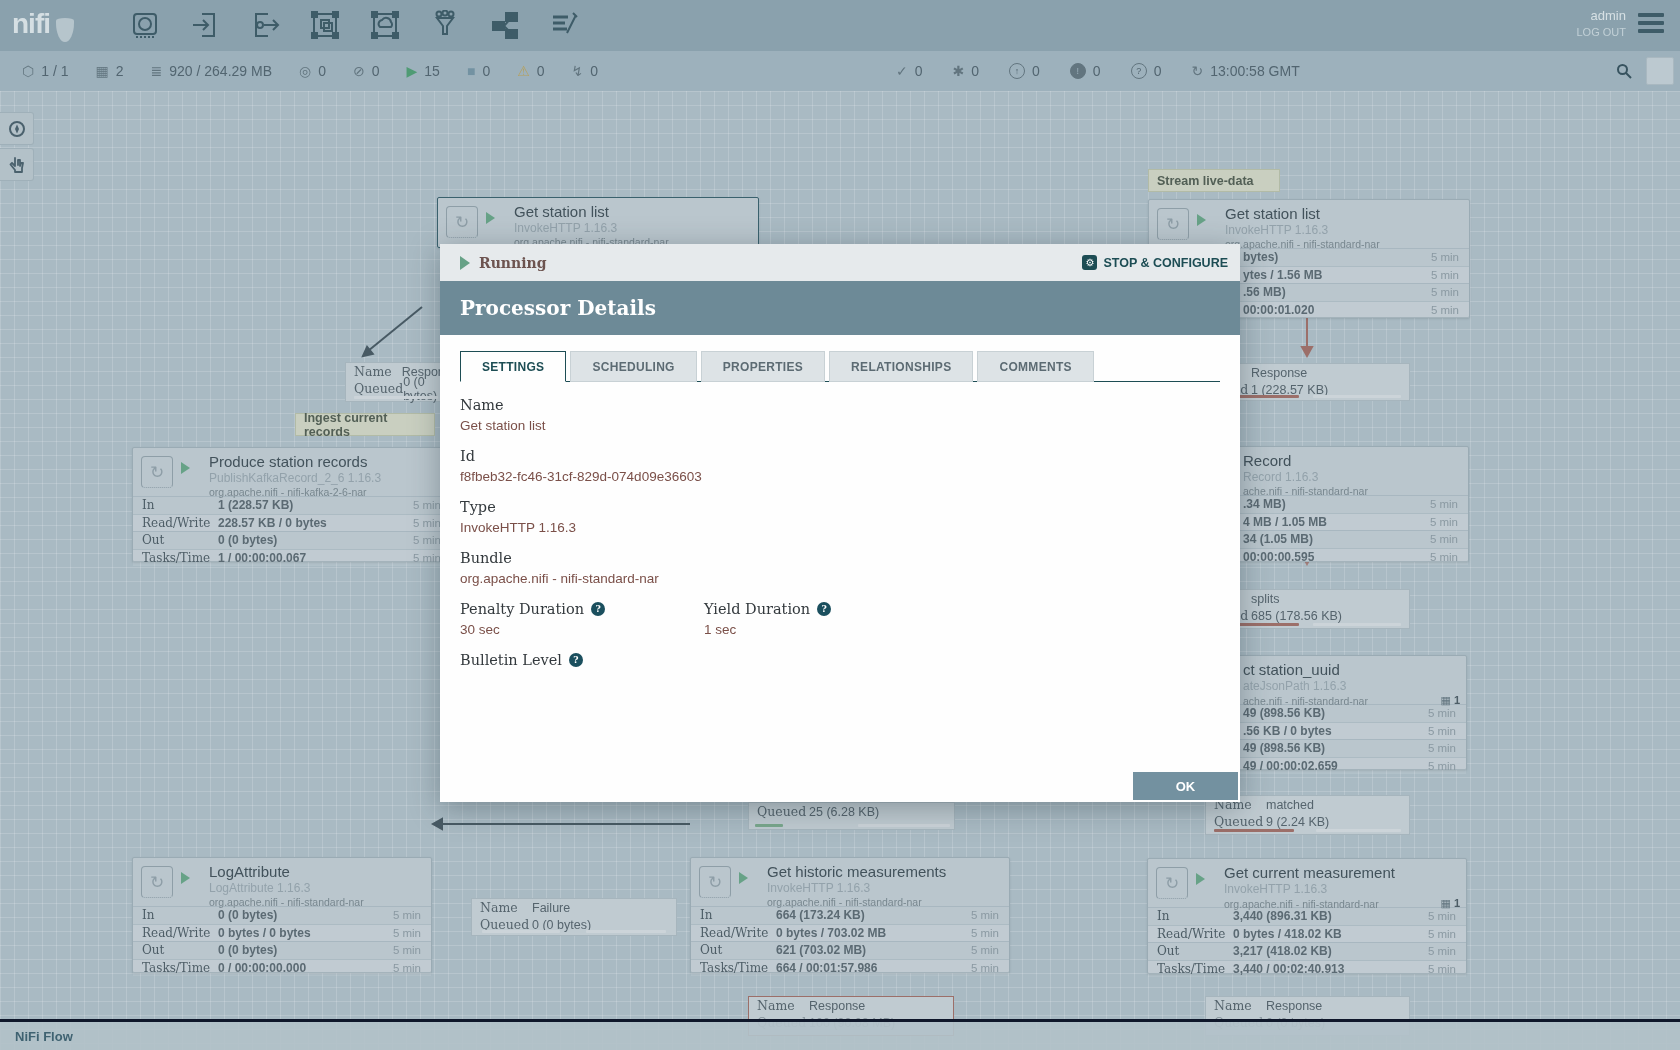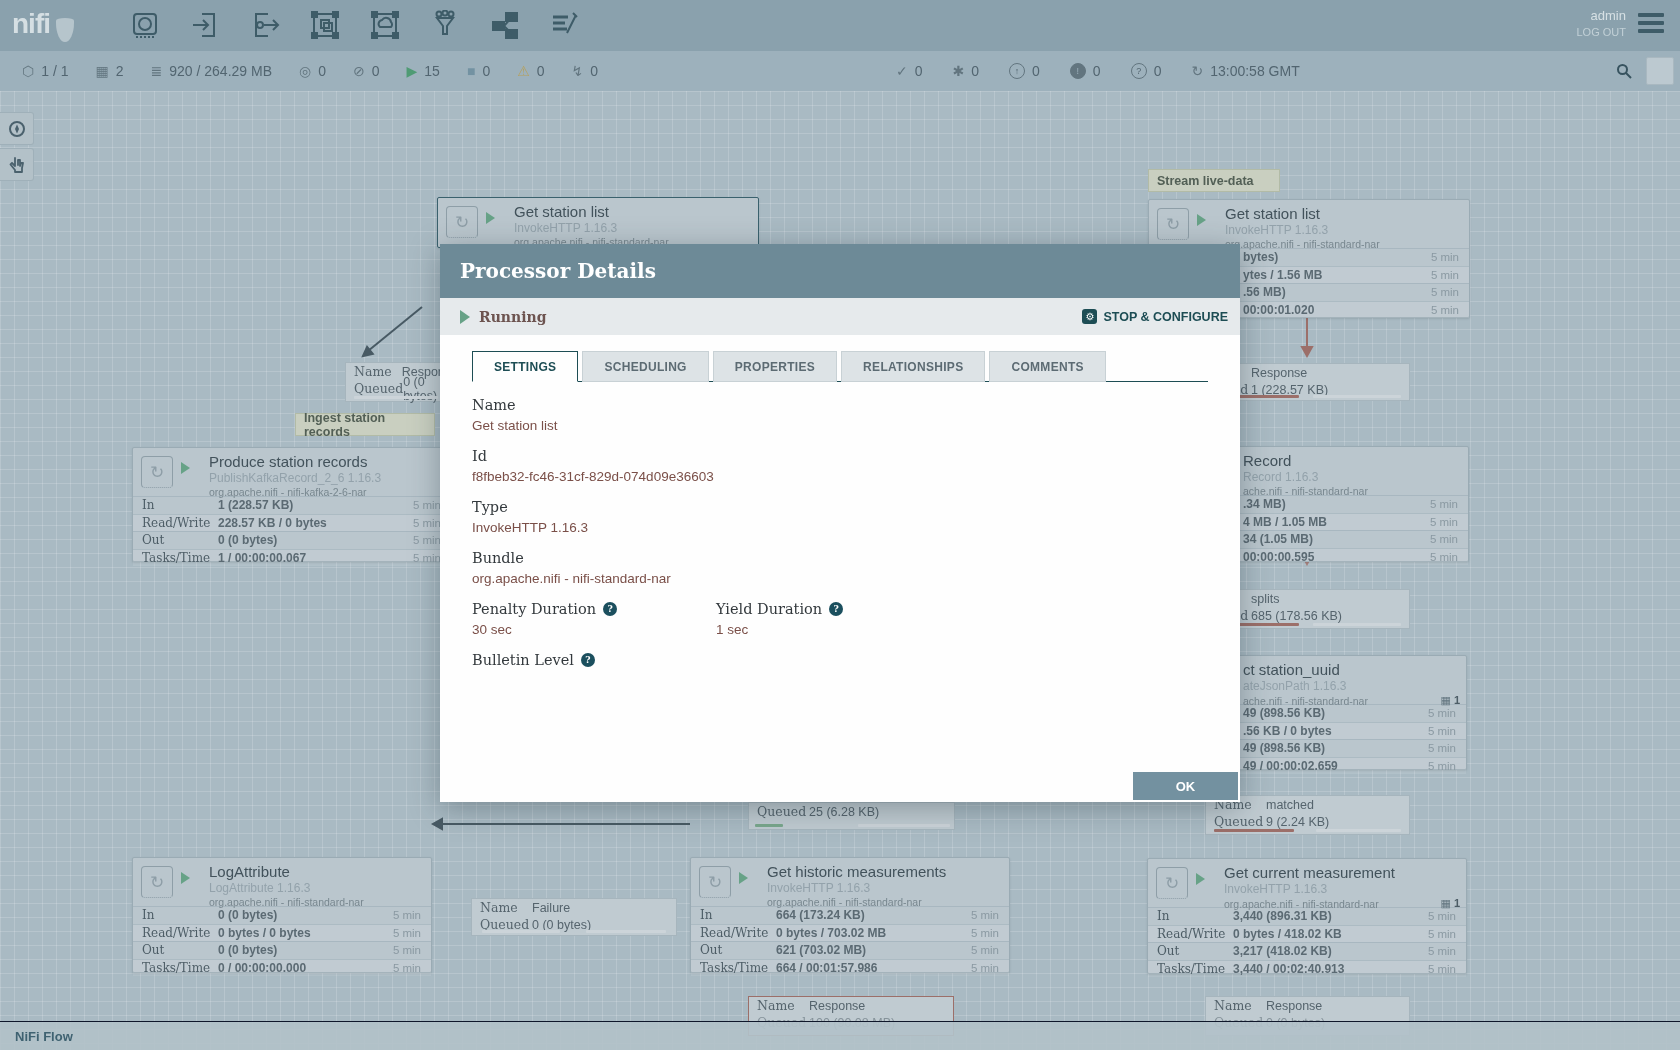--- a/index.html
+++ b/index.html
@@ -80,39 +80,39 @@
   .crow .ck{font-family:"DejaVu Serif",serif;width:52px;}
   .crow .cv{font-weight:500;}
   .cbar{position:absolute;bottom:2px;height:3px;border-radius:1px;}
 
   
   .sticky{position:absolute;background:#c9cfc0;border:1px solid #b2bba6;height:21px;display:flex;
      align-items:center;padding-left:8px;font-size:12.5px;font-weight:bold;color:#525f55;cursor:pointer;}
 
   
   #breadcrumb-bar{position:absolute;left:0;bottom:0;width:1680px;height:28px;
-     background:rgba(178,193,201,.92);border-top:1px solid #0f172a;z-index:4;display:flex;align-items:center;}
+     background:rgba(178,193,201,.92);border-top:3px solid #0f172a;z-index:4;display:flex;align-items:center;}
   #breadcrumb{margin-left:15px;font-size:13px;font-weight:bold;color:#3f6271;cursor:pointer;}
 
   
   #dialog{position:absolute;left:440px;top:244px;width:800px;height:558px;z-index:10;
           box-shadow:0 6px 28px rgba(30,45,55,.35);}
   #dialog-header{height:54px;background:#6d8a97;display:flex;align-items:center;}
   #dialog-title{color:#ffffff;font-size:20px;font-weight:bold;margin-left:20px;
                 font-family:"DejaVu Serif",serif;}
   #dialog-status{height:37px;background:#e6eaec;display:flex;align-items:center;position:relative;}
   .play-tri{width:0;height:0;border-left:10px solid #67a287;border-top:7px solid transparent;
             border-bottom:7px solid transparent;margin-left:20px;}
   #status-text{margin-left:9px;font-size:14px;font-weight:bold;color:#6d5450;
                font-family:"DejaVu Serif",serif;}
   #stop-configure{position:absolute;right:12px;display:flex;align-items:center;gap:6px;cursor:pointer;}
   .gear-chip{width:15px;height:15px;background:#1d4d54;border-radius:3px;color:#fff;font-size:10px;
              display:flex;align-items:center;justify-content:center;}
   #stop-configure span.act{color:#1d4d54;font-size:12.5px;font-weight:bold;}
-  #dialog-body{position:relative;background:#fefefe;height:467px;padding:0 32px;}
+  #dialog-body{position:relative;background:#fefefe;height:467px;padding:0 20px;}
   #tabs{display:flex;padding-top:16px;position:relative;}
   #tabs:after{content:"";position:absolute;left:0;right:0;bottom:0;height:1px;background:#1d4d54;}
   .tab{height:29px;display:flex;align-items:center;padding:0 21px;font-size:12px;letter-spacing:.3px;
        background:#dde3e6;border:1px solid #c8d1d5;margin-right:4px;color:#5c6b73;cursor:pointer;
        font-weight:bold;position:relative;z-index:2;}
   .tab.active{background:#fefefe;border:1px solid #1d4d54;border-bottom:1px solid #fefefe;color:#1d4d54;}
   .flabel{font-family:"DejaVu Serif",serif;font-size:14.5px;color:#33393d;margin:15px 0 5px 0;
           display:flex;align-items:center;gap:7px;}
   .fvalue{font-size:13.5px;color:#7a4f48;}
   .help{display:inline-flex;width:14px;height:14px;background:#1b4f5e;border-radius:50%;color:#fff;
@@ -318,21 +318,21 @@
   <div class="palette-btn" style="left:0;top:57px">
     <svg width="16" height="18" viewBox="0 0 16 18">
         <path d="M6 2 v8 M6 10 l-3-3 -1.5 1.5 L6 14 v2 h7 v-4 l1-5 h-2 l-1 3 v-6 h-2 v5 M9 4 v5" fill="none" stroke="#4a616d" stroke-width="1.8" stroke-linecap="round" stroke-linejoin="round"></path>
       </svg>
   </div>
 
   <div class="sticky" style="left:1148px;top:78px;width:122px">
       <span>Stream live-data</span>
     </div>
   <div class="sticky" style="left:295px;top:322px;width:130px">
-      <span>Ingest station records</span>
+      <span>Ingest current records</span>
     </div>
 
   <div class="proc selected" style="left:437px;top:106px;width:320px;height:49px;overflow:hidden">
     <div class="proc-head">
       <span class="proc-icon">↻</span>
       <span class="run-icon"></span>
       <div class="proc-titles">
         <div class="proc-name">Get station list</div>
         <div class="proc-type">InvokeHTTP 1.16.3</div>
         <div class="proc-bundle-row">
@@ -662,31 +662,31 @@
         <span class="cv">0 (0 bytes)</span>
       </div>
   </div>
 </div>
 
 <div id="breadcrumb-bar">
   <span id="breadcrumb">NiFi Flow</span>
 </div>
 
 <div id="dialog">
-  <div id="dialog-header">
-    <span id="dialog-title">Processor Details</span>
-  </div>
   <div id="dialog-status">
     <span class="play-tri"></span>
     <span id="status-text">Running</span>
     <span id="stop-configure">
       <span class="gear-chip">⚙</span>
       <span class="act">STOP &amp; CONFIGURE</span>
     </span>
   </div>
+  <div id="dialog-header">
+    <span id="dialog-title">Processor Details</span>
+  </div>
   <div id="dialog-body">
     <div id="tabs">
       <span class="tab active">SETTINGS</span>
       <span class="tab">SCHEDULING</span>
       <span class="tab">PROPERTIES</span>
       <span class="tab">RELATIONSHIPS</span>
       <span class="tab">COMMENTS</span>
     </div>
 
     <div class="flabel">Name</div>

